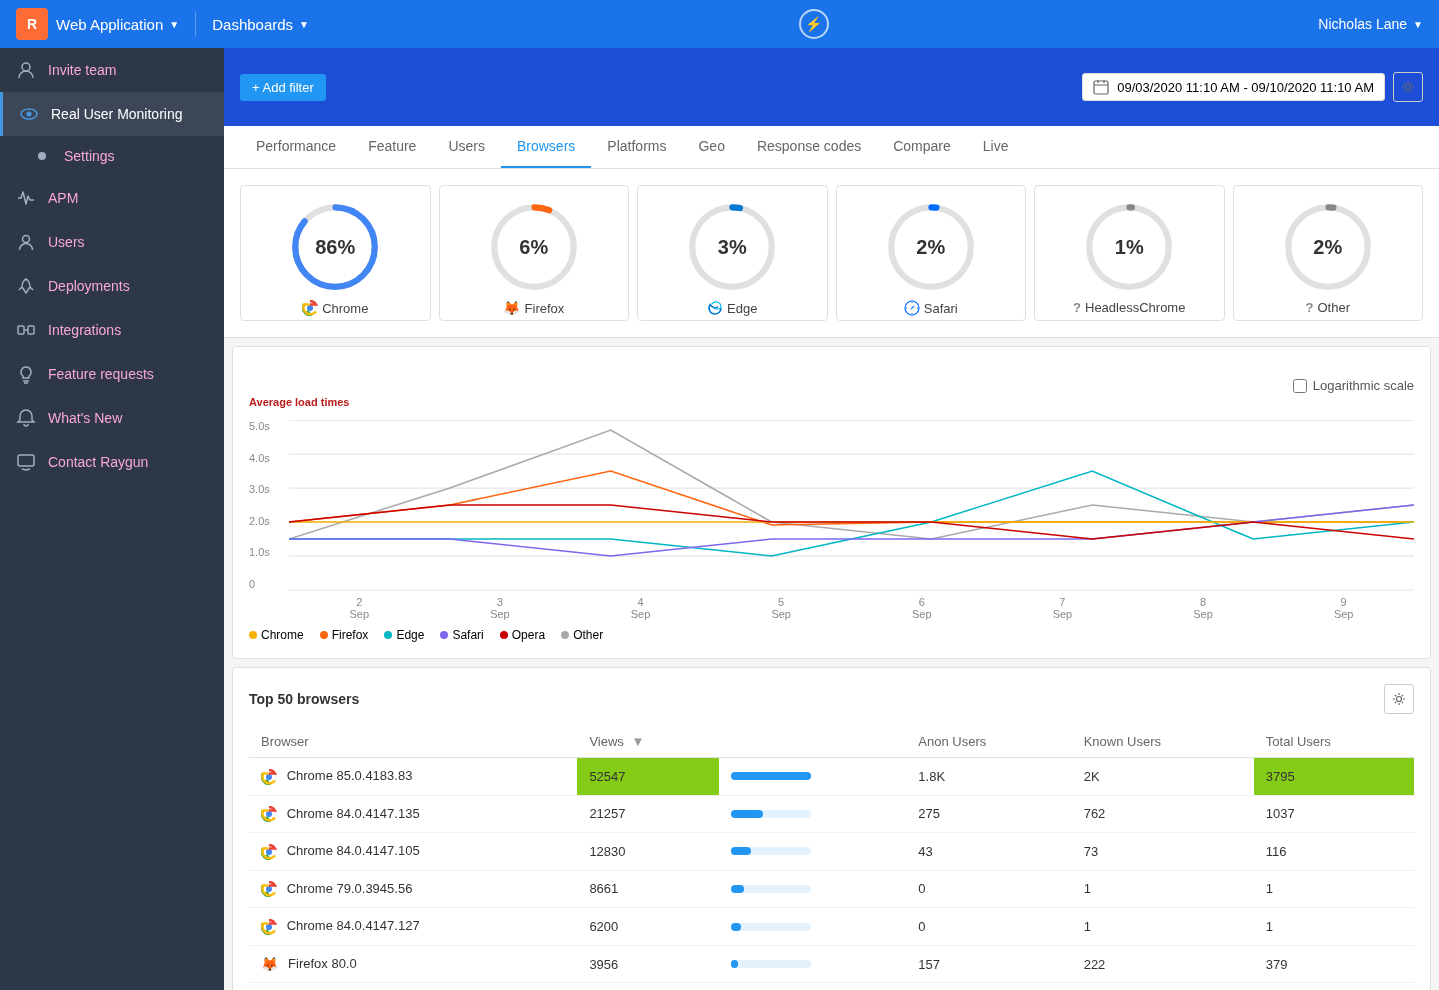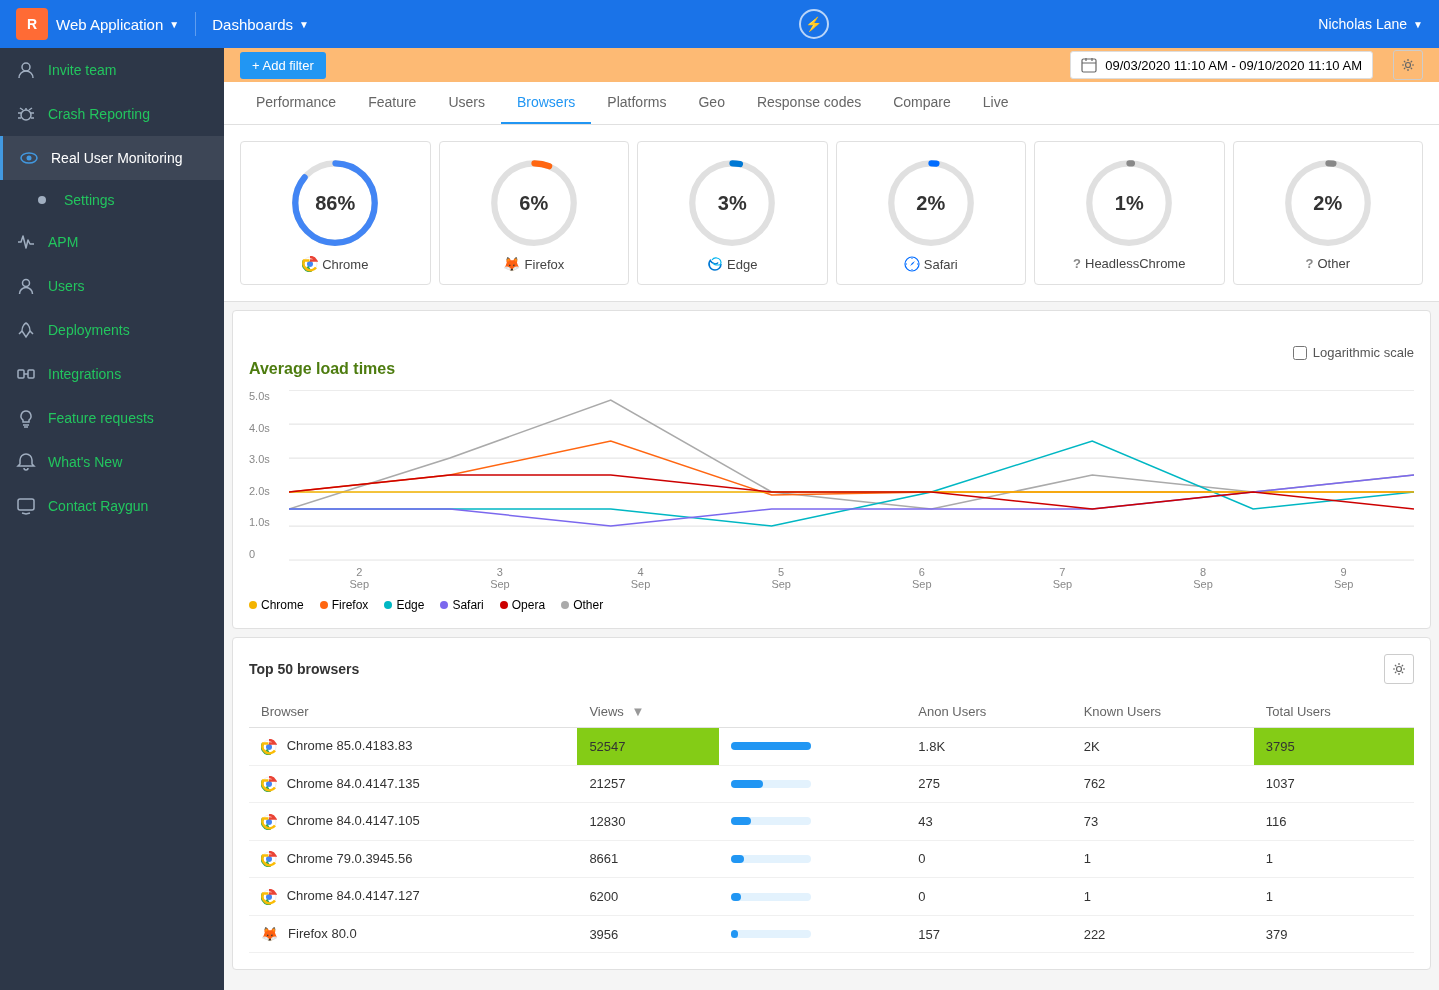--- a/index.html
+++ b/index.html
@@ -58,40 +58,40 @@
       flex-shrink: 0;
       overflow-y: auto;
     }
     .sidebar-item {
       display: flex;
       align-items: center;
       gap: 12px;
       padding: 12px 16px;
       cursor: pointer;
       font-size: 14px;
-      color: #22c55e;
+      color: #f9a8d4;
       position: relative;
     }
     .sidebar-item.active { color: white; background: rgba(255,255,255,0.08); border-left: 3px solid #4299e1; }
     .sidebar-item .icon { width: 20px; height: 20px; display: flex; align-items: center; justify-content: center; flex-shrink: 0; }
     .sidebar-dot { width: 8px; height: 8px; background: #a0aec0; border-radius: 50%; margin: 0 6px; }
 
     
     .content {
       flex: 1;
       overflow-y: auto;
       background: #f5f5f5;
       display: flex;
       flex-direction: column;
     }
 
     
     .filter-bar {
-      background: #fdba74;
-      padding: 2px 16px;
+      background: #1d4ed8;
+      padding: 24px 16px;
       display: flex;
       align-items: center;
       justify-content: space-between;
       flex-shrink: 0;
     }
     .add-filter-btn {
       background: #2196f3;
       color: white;
       border: none;
       padding: 6px 12px;
@@ -142,21 +142,21 @@
       padding: 16px;
       gap: 8px;
       flex-shrink: 0;
       border-bottom: 1px solid #e0e0e0;
     }
     .browser-card {
       flex: 1;
       display: flex;
       flex-direction: column;
       align-items: center;
-      padding: 16px 8px 12px;
+      padding: 16px 8px 4px;
       border: 1px solid #e0e0e0;
       border-radius: 4px;
       min-width: 0;
     }
     .donut-container {
       position: relative;
       width: 90px; height: 90px;
       margin-bottom: 8px;
     }
     .donut-container svg { width: 90px; height: 90px; }
@@ -181,21 +181,21 @@
       border-radius: 4px;
       padding: 16px;
       flex-shrink: 0;
     }
     .chart-header {
       display: flex;
       justify-content: space-between;
       align-items: center;
       margin-bottom: 12px;
     }
-    .chart-title { font-size: 16px; font-weight: 600; color: #4d7c0f; margin-top: 33px; }
+    .chart-title { font-size: 11px; font-weight: 600; color: #b91c1c; margin-top: 33px; }
     .log-scale-label {
       display: flex; align-items: center; gap: 6px;
       font-size: 13px; color: #555; justify-content: flex-end;
     }
     .checkbox { width: 14px; height: 14px; border: 1px solid #aaa; display: inline-block; }
     .chart-area { position: relative; height: 200px; }
     .chart-y-axis {
       position: absolute; left: 0; top: 0; bottom: 30px;
       display: flex; flex-direction: column; justify-content: space-between;
       font-size: 11px; color: #888; width: 35px;
@@ -277,29 +277,20 @@
   <aside class="sidebar">
     <div class="sidebar-item">
       <div class="icon">
         <svg width="20" height="20" viewBox="0 0 20 20" fill="none">
             <circle cx="10" cy="7" r="4" stroke="#a0aec0" stroke-width="1.5"></circle>
             <path d="M3 18c0-3.866 3.134-7 7-7s7 3.134 7 7" stroke="#a0aec0" stroke-width="1.5"></path>
           </svg>
       </div>
       <span>Invite team</span>
     </div>
-    <div class="sidebar-item">
-      <div class="icon">
-        <svg width="20" height="20" viewBox="0 0 20 20" fill="none">
-            <circle cx="10" cy="11" r="5" stroke="#a0aec0" stroke-width="1.5"></circle>
-            <path d="M7 6l-3-2M13 6l3-2M10 6V4M5 9H2M15 9h3M5 14H2M15 14h3" stroke="#a0aec0" stroke-width="1.5"></path>
-          </svg>
-      </div>
-      <span>Crash Reporting</span>
-    </div>
     <div class="sidebar-item active">
       <div class="icon">
         <svg width="20" height="20" viewBox="0 0 20 20" fill="none">
             <ellipse cx="10" cy="10" rx="8" ry="5" stroke="#4299e1" stroke-width="1.5"></ellipse>
             <circle cx="10" cy="10" r="2.5" fill="#4299e1"></circle>
           </svg>
       </div>
       <span style="color:white;">Real User Monitoring</span>
     </div>
     <div class="sidebar-item" style="padding-left:32px;">
@@ -370,21 +361,21 @@
       <span>Contact Raygun</span>
     </div>
   </aside>
 
   <div class="content">
 
     <div class="filter-bar">
       <button class="add-filter-btn">
         <span>+ Add filter</span>
       </button>
-      <div style="display:flex;align-items:center;gap:20px;">
+      <div style="display:flex;align-items:center;gap:8px;">
         <div class="date-range">
           <svg width="16" height="16" viewBox="0 0 16 16" fill="none">
             <rect x="1" y="2" width="14" height="13" rx="1.5" stroke="#666" stroke-width="1.2"></rect>
             <path d="M1 6h14M5 1v3M11 1v3" stroke="#666" stroke-width="1.2"></path>
           </svg>
           <span>09/03/2020 11:10 AM - 09/10/2020 11:10 AM</span>
         </div>
         <button class="gear-icon-btn">
           <svg width="14" height="14" viewBox="0 0 14 14" fill="none">
             <circle cx="7" cy="7" r="2.5" stroke="#666" stroke-width="1.2"></circle>

